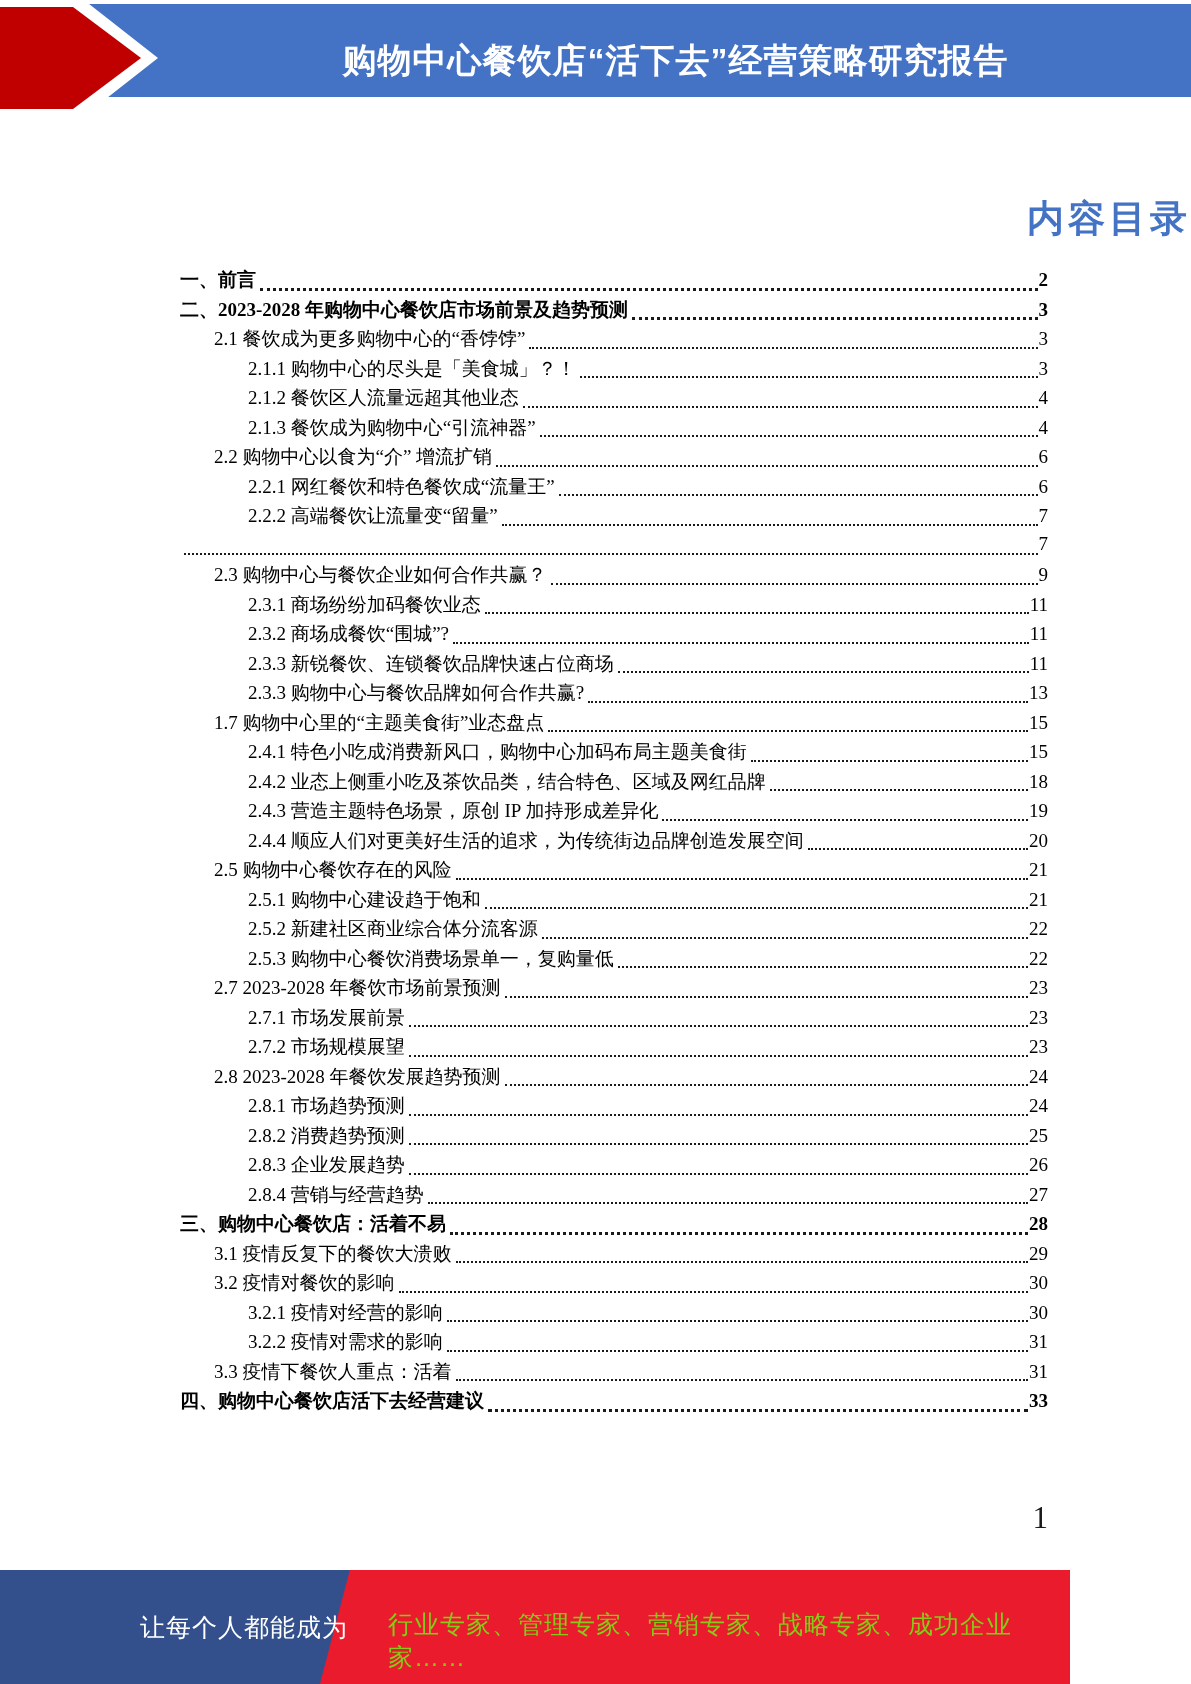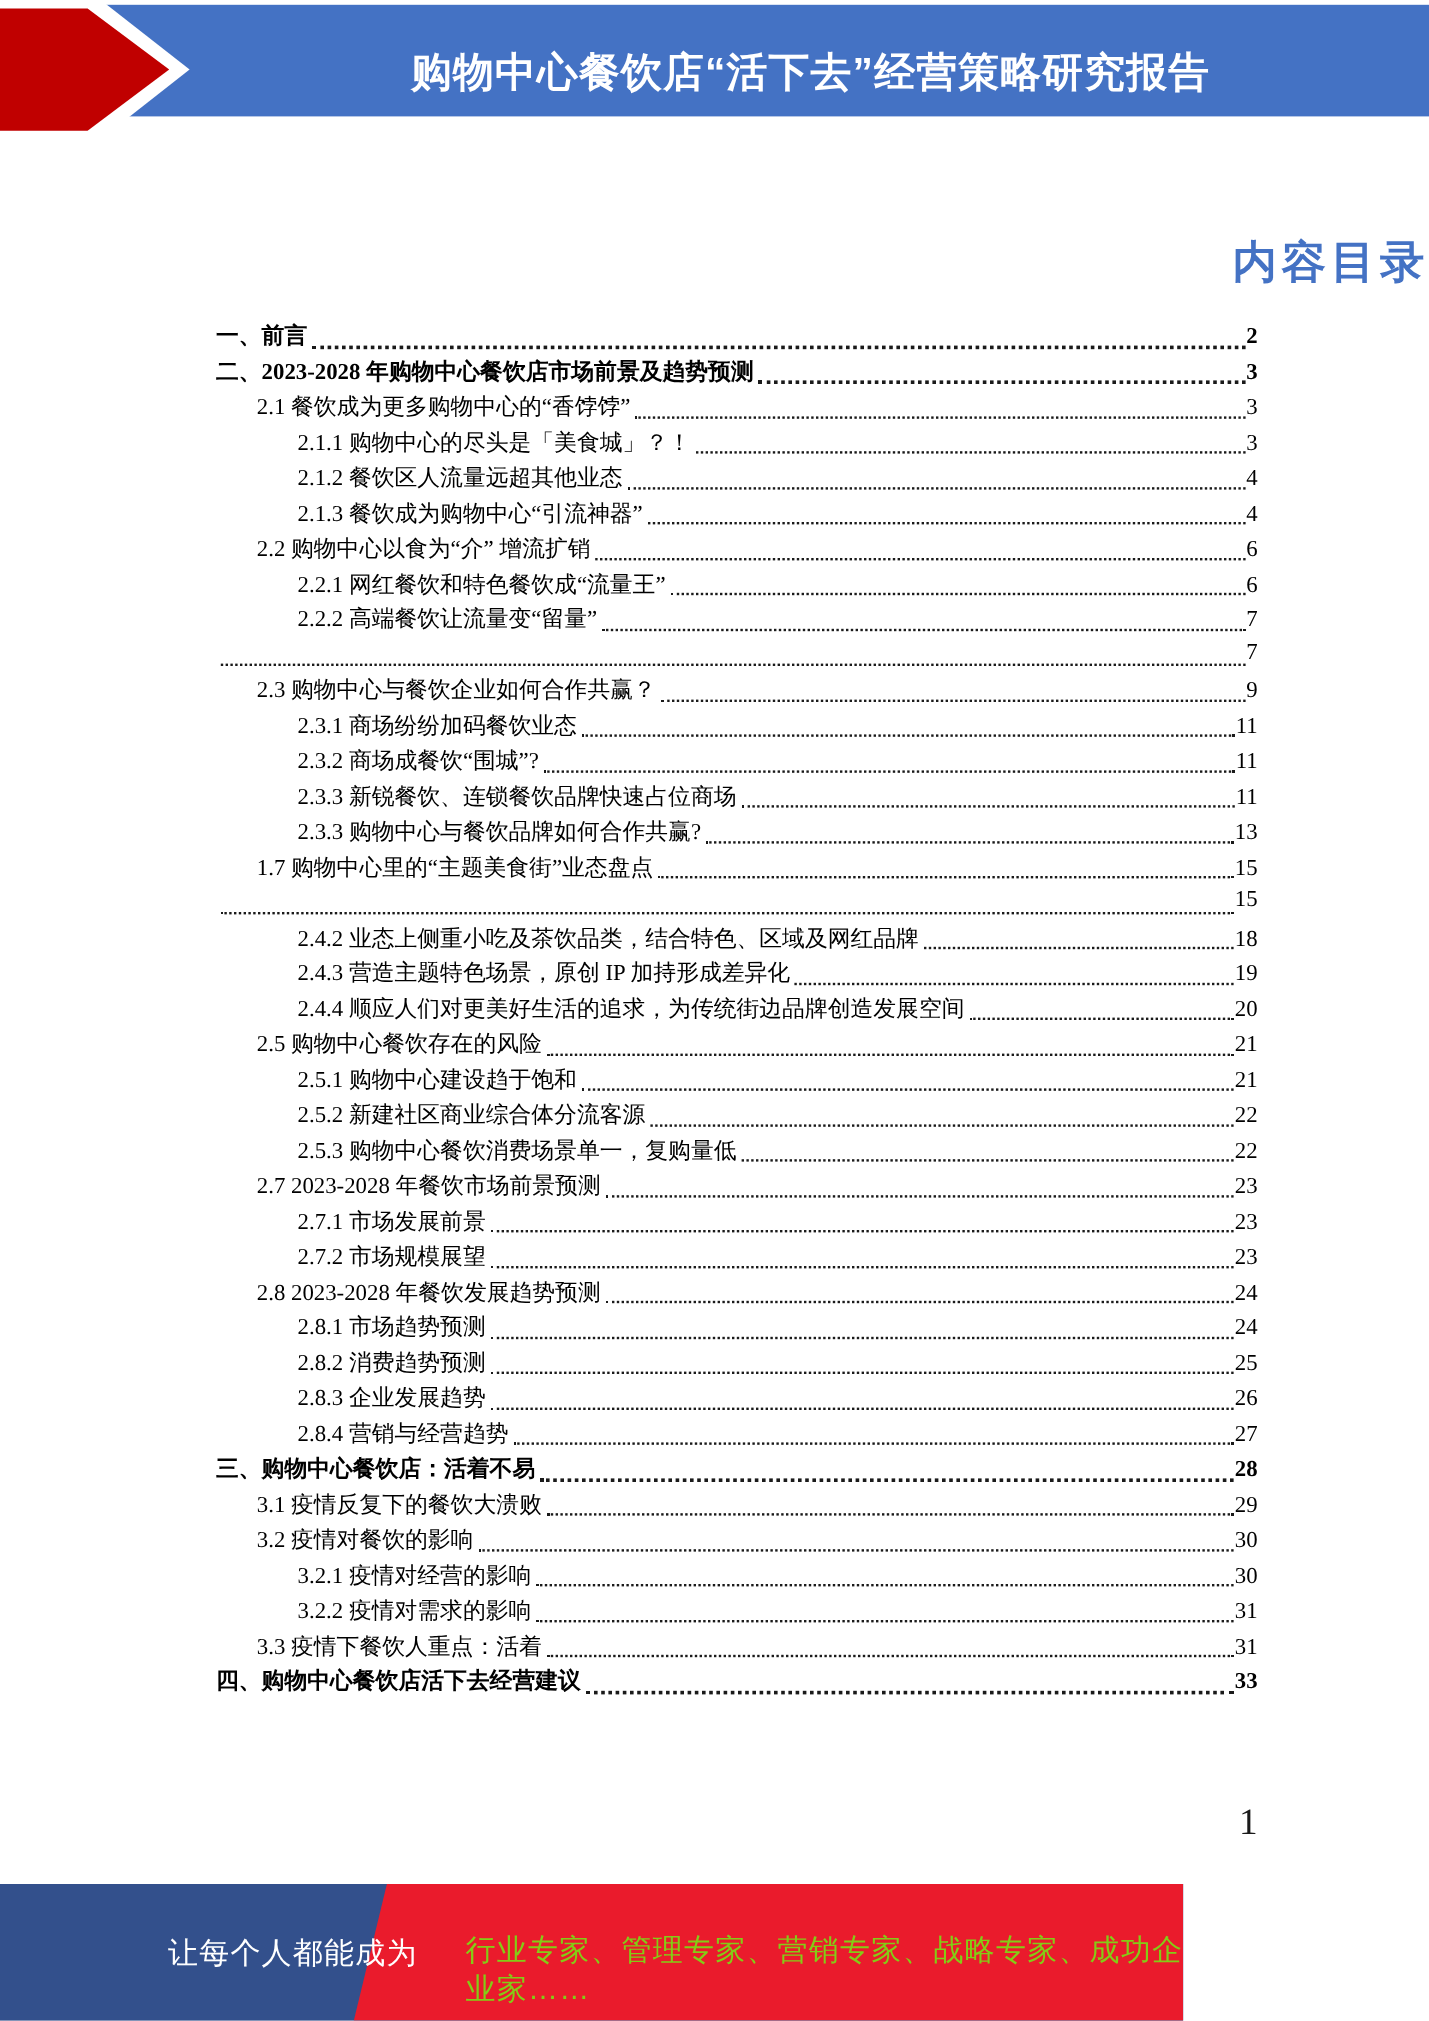--- a/index.html
+++ b/index.html
@@ -38,21 +38,21 @@
     margin:0 1px 7px 4px;min-width:10px;
   }
   .toc-row.bold .dots{border-bottom-width:3px;margin-bottom:6px;}
   .toc-page{flex:0 0 auto;}
   
   .page-number{
     position:absolute;top:1500px;left:0;width:1048px;text-align:right;
     font-size:31px;color:#1a1a1a;
   }
   
-  .footer{position:absolute;left:0;bottom:0;width:986px;height:114px;background:#33508C;overflow:hidden;}
+  .footer{position:absolute;left:0;bottom:0;width:1070px;height:114px;background:#33508C;overflow:hidden;}
   .footer-red{
     position:absolute;inset:0;background:#EA1B2C;
     clip-path:polygon(32.7% 0, 100% 0, 100% 100%, 29.9% 100%);
   }
   .footer-left{
     position:absolute;left:140px;top:0;height:100%;display:flex;align-items:center;
     color:#ffffff;font-size:25px;letter-spacing:1px;
     font-family:"Liberation Sans","DejaVu Sans",sans-serif;
   }
   .footer-right{
@@ -150,20 +150,21 @@
       <span class="toc-label">2.3.3 购物中心与餐饮品牌如何合作共赢?</span>
       <span class="dots"></span>
       <span class="toc-page">13</span>
     </div>
     <div class="toc-row lvl2">
       <span class="toc-label">1.7 购物中心里的“主题美食街”业态盘点</span>
       <span class="dots"></span>
       <span class="toc-page">15</span>
     </div>
     <div class="toc-row lvl3">
+      <span class="toc-label">2.4.1 特色小吃成消费新风口，购物中心加码布局主题美食街</span>
       <span class="dots"></span>
       <span class="toc-page">15</span>
     </div>
     <div class="toc-row lvl3">
       <span class="toc-label">2.4.2 业态上侧重小吃及茶饮品类，结合特色、区域及网红品牌</span>
       <span class="dots"></span>
       <span class="toc-page">18</span>
     </div>
     <div class="toc-row lvl3">
       <span class="toc-label">2.4.3 营造主题特色场景，原创 IP 加持形成差异化</span>

